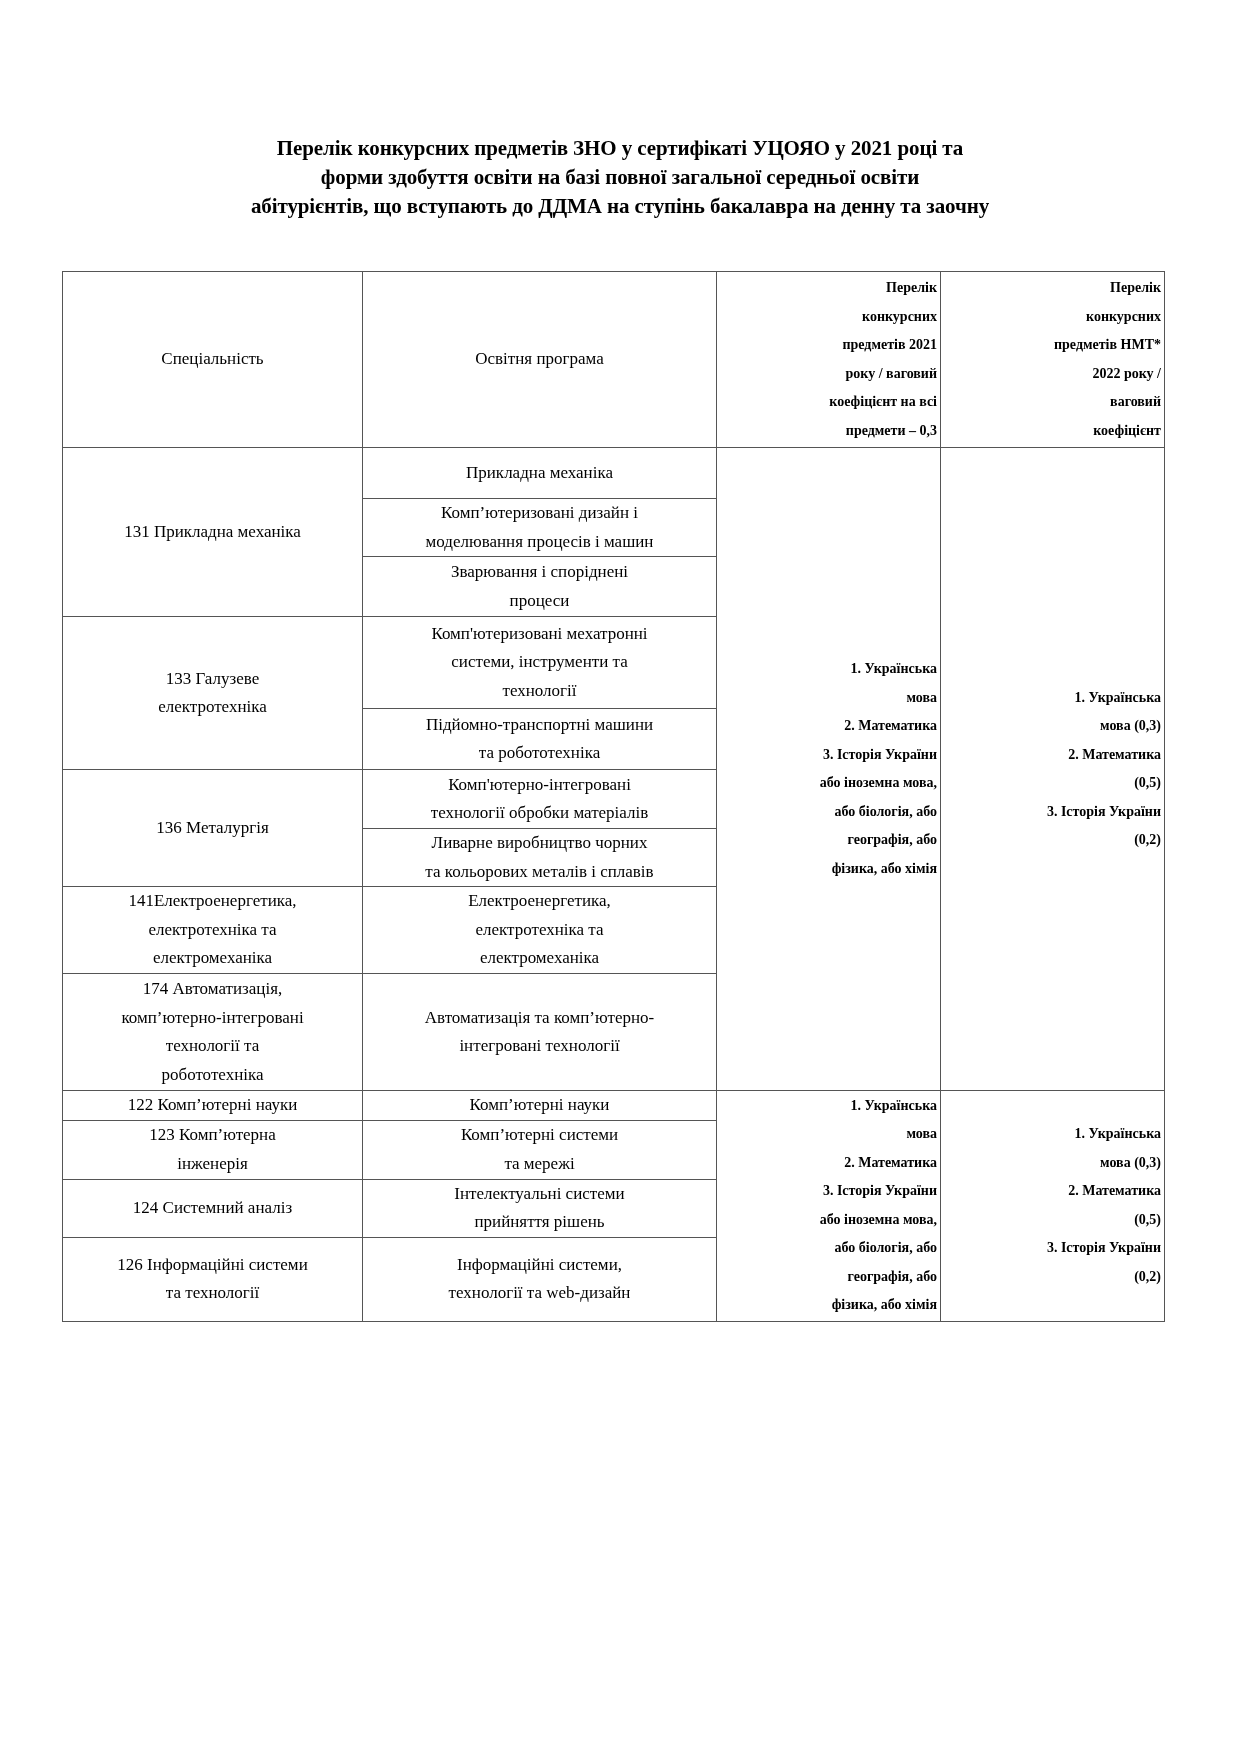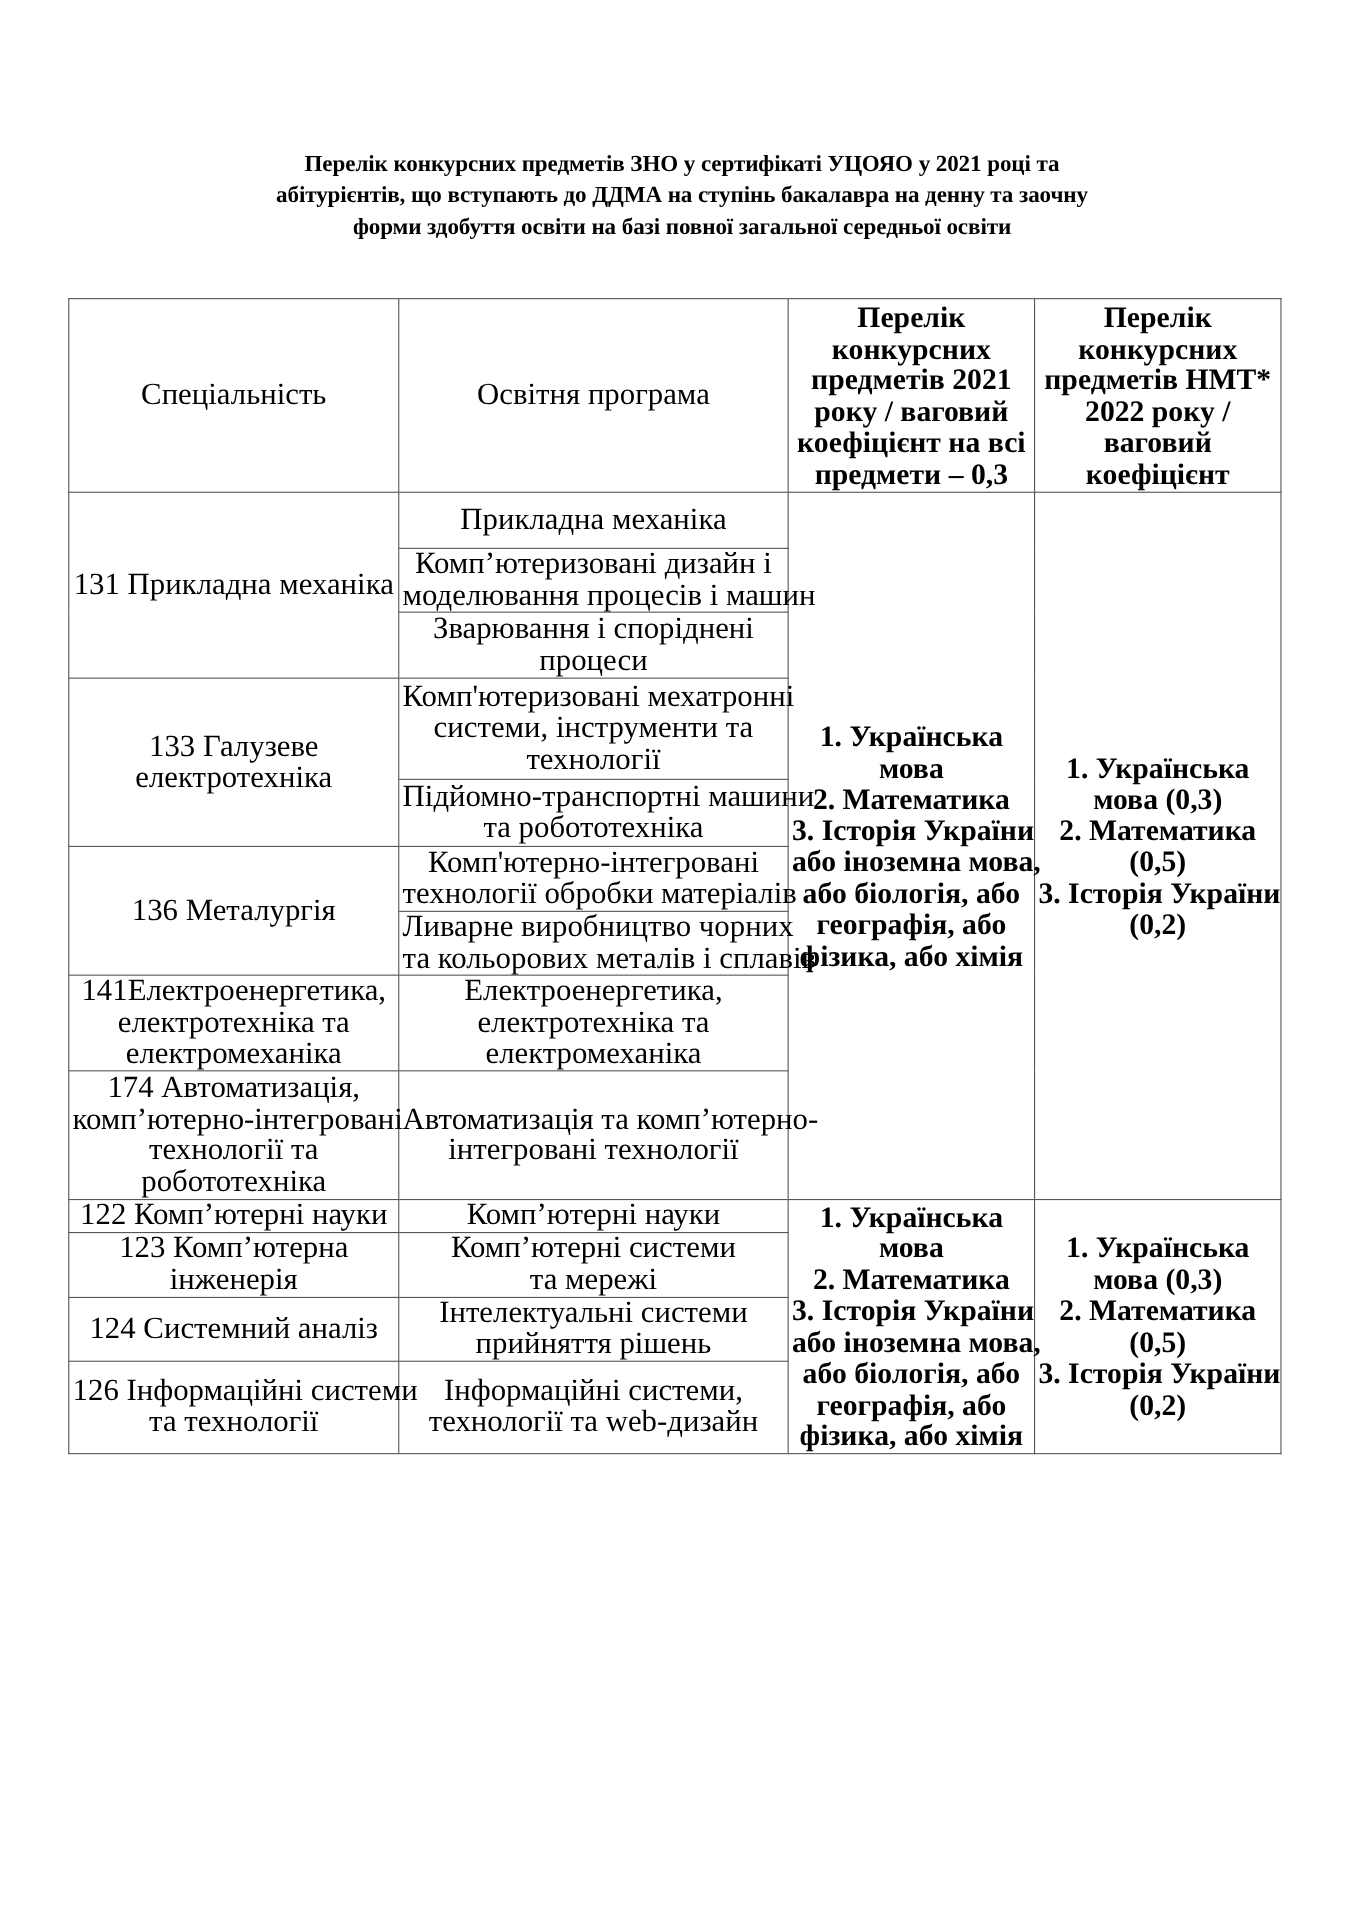--- a/index.html
+++ b/index.html
@@ -4,32 +4,32 @@
 <style>
   html, body { margin: 0; padding: 0; background: #ffffff; }
   body { width: 1240px; height: 1755px; position: relative; overflow: hidden;
          font-family: "Liberation Serif", "DejaVu Serif", serif; color: #000; }
   .title { position: absolute; left: 80px; top: 134px; width: 1080px; text-align: center;
            font-weight: bold; font-size: 21px; line-height: 29px; letter-spacing: -0.1px; }
   .title div { white-space: nowrap; }
   table.main { position: absolute; left: 62px; top: 271px; width: 1102px;
                border-collapse: collapse; table-layout: fixed; }
   table.main td { border: 1.5px solid #555; text-align: center; vertical-align: middle;
-                  padding: 0 3px; font-size: 28px; line-height: 28.5px; }
-  table.main td.bold { font-weight: bold; font-size: 27px; line-height: 28.5px; }
+                  padding: 0 3px; font-size: 17px; line-height: 28.5px; }
+  table.main td.bold { font-weight: bold; font-size: 14px; line-height: 28.5px; text-align: right; }
   col.c1 { width: 300px; } col.c2 { width: 354px; } col.c3 { width: 224px; } col.c4 { width: 224px; }
   .ln { display: block; white-space: nowrap; }
 </style>
 </head>
 <body>
 
 <div class="title">
   <div>Перелік конкурсних предметів ЗНО у сертифікаті УЦОЯО у  2021  році та</div>
+  <div>форми здобуття освіти на базі повної загальної середньої освіти</div>
   <div>абітурієнтів, що вступають до ДДМА на ступінь бакалавра на денну та заочну</div>
-  <div>форми здобуття освіти на базі повної загальної середньої освіти</div>
 </div>
 
 <table class="main">
   <colgroup>
       <col class="c1">
       <col class="c2">
       <col class="c3">
       <col class="c4">
     </colgroup>
   <tbody id="tbody">

